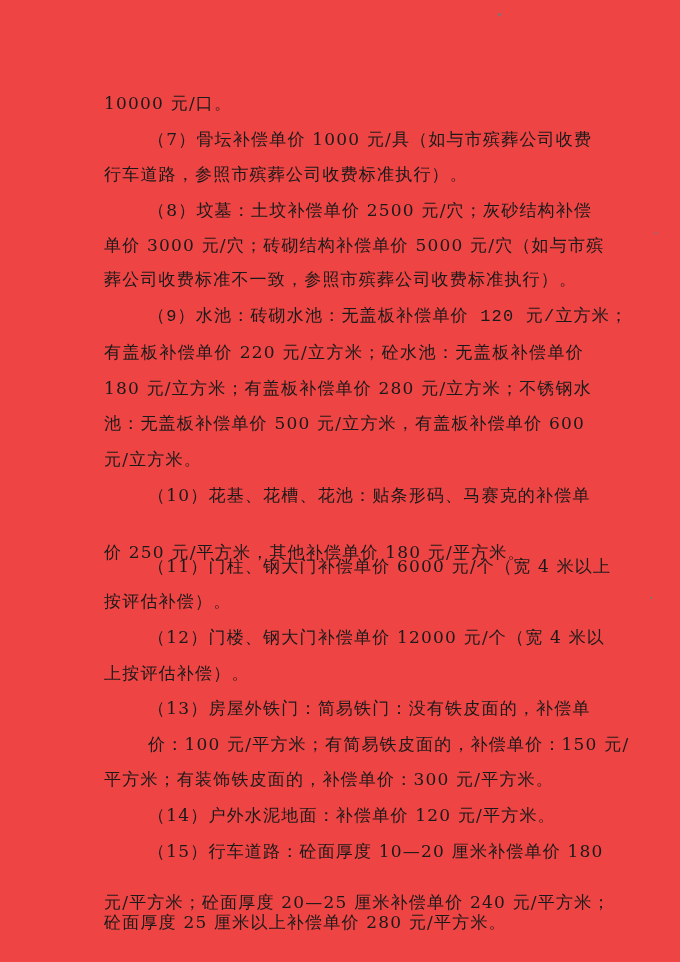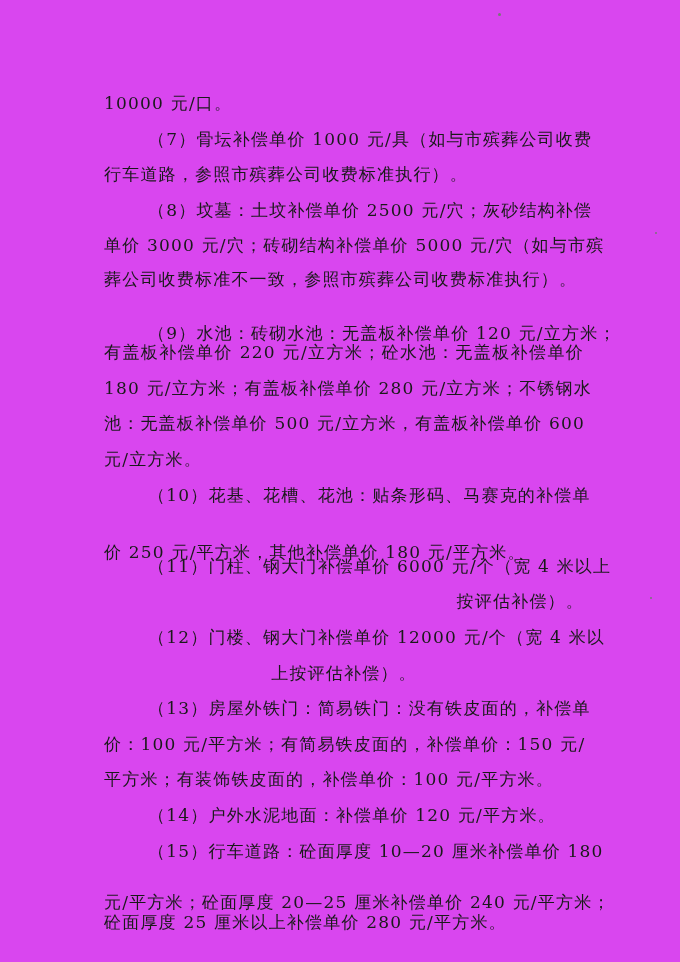--- a/index.html
+++ b/index.html
@@ -1,21 +1,21 @@
 <!DOCTYPE html>
 <html><head>
 <meta charset="utf-8">
 <style>
   html, body { margin:0; padding:0; }
   body {
     width:680px; height:962px; background:#ffffff; position:relative; overflow:hidden;
     font-family: "DejaVu Serif", "Liberation Serif", serif;
     color:#1a1a1a;
   }
-  .page { position:absolute; left:0; top:0; width:680px; height:962px; background:#d946ef; }
+  .page { position:absolute; left:0; top:0; width:680px; height:962px; background:#ef4444; }
   .line {
     position:absolute; left:104px; width:480px;
     font-size:17px; line-height:22px; white-space:nowrap;
     letter-spacing:1.2px;
   }
   .line.indent { left:148px; width:436px; }
   .line.justify { text-align:justify; text-align-last:justify; }
   .speck { position:absolute; background:#777; border-radius:50%; }
 </style>
 </head>
@@ -25,31 +25,31 @@
   <div class="speck" style="left:498px;top:13px;width:3px;height:3px;"></div>
   <div class="speck" style="left:655px;top:232px;width:2px;height:2px;"></div>
   <div class="speck" style="left:650px;top:597px;width:2px;height:2px;"></div>
 
   <div class="line" style="top:92px;">10000 元/口。</div>
   <div class="line indent justify" style="top:128px;">（7）骨坛补偿单价 1000 元/具（如与市殡葬公司收费</div>
   <div class="line" style="top:163px;">行车道路，参照市殡葬公司收费标准执行）。</div>
   <div class="line indent justify" style="top:199px;">（8）坟墓：土坟补偿单价 2500 元/穴；灰砂结构补偿</div>
   <div class="line justify" style="top:234px;">单价 3000 元/穴；砖砌结构补偿单价 5000 元/穴（如与市殡</div>
   <div class="line" style="top:270px;font-family:Liberation Mono, monospace;">葬公司收费标准不一致，参照市殡葬公司收费标准执行）。</div>
-  <div class="line indent justify" style="top:322px;">（9）水池：砖砌水池：无盖板补偿单价 120 元/立方米；</div>
+  <div class="line indent justify" style="top:306px;font-family:Liberation Mono, monospace;">（9）水池：砖砌水池：无盖板补偿单价 120 元/立方米；</div>
   <div class="line justify" style="top:341px;">有盖板补偿单价 220 元/立方米；砼水池：无盖板补偿单价</div>
   <div class="line justify" style="top:377px;">180 元/立方米；有盖板补偿单价 280 元/立方米；不锈钢水</div>
   <div class="line justify" style="top:412px;">池：无盖板补偿单价 500 元/立方米，有盖板补偿单价 600</div>
   <div class="line" style="top:448px;">元/立方米。</div>
   <div class="line indent justify" style="top:484px;">（10）花基、花槽、花池：贴条形码、马赛克的补偿单</div>
   <div class="line" style="top:541px;">价 250 元/平方米，其他补偿单价 180 元/平方米。</div>
   <div class="line indent justify" style="top:555px;">（11）门柱、钢大门补偿单价 6000 元/个（宽 4 米以上</div>
-  <div class="line" style="top:590px;text-align:right;">按评估补偿）。</div>
+  <div class="line" style="top:590px;">按评估补偿）。</div>
   <div class="line indent justify" style="top:626px;">（12）门楼、钢大门补偿单价 12000 元/个（宽 4 米以</div>
-  <div class="line" style="top:662px;text-align:center;">上按评估补偿）。</div>
+  <div class="line" style="top:662px;">上按评估补偿）。</div>
   <div class="line indent justify" style="top:697px;">（13）房屋外铁门：简易铁门：没有铁皮面的，补偿单</div>
-  <div class="line justify" style="top:733px;">价：100 元/平方米；有简易铁皮面的，补偿单价：150 元/</div>
-  <div class="line" style="top:768px;">平方米；有装饰铁皮面的，补偿单价：100 元/平方米。</div>
+  <div class="line justify" style="top:733px;margin-left:44px;">价：100 元/平方米；有简易铁皮面的，补偿单价：150 元/</div>
+  <div class="line" style="top:768px;">平方米；有装饰铁皮面的，补偿单价：300 元/平方米。</div>
   <div class="line indent" style="top:804px;">（14）户外水泥地面：补偿单价 120 元/平方米。</div>
   <div class="line indent justify" style="top:840px;">（15）行车道路：砼面厚度 10—20 厘米补偿单价 180</div>
   <div class="line justify" style="top:891px;">元/平方米；砼面厚度 20—25 厘米补偿单价 240 元/平方米；</div>
   <div class="line" style="top:911px;">砼面厚度 25 厘米以上补偿单价 280 元/平方米。</div>
 </div>
 
 </body></html>

